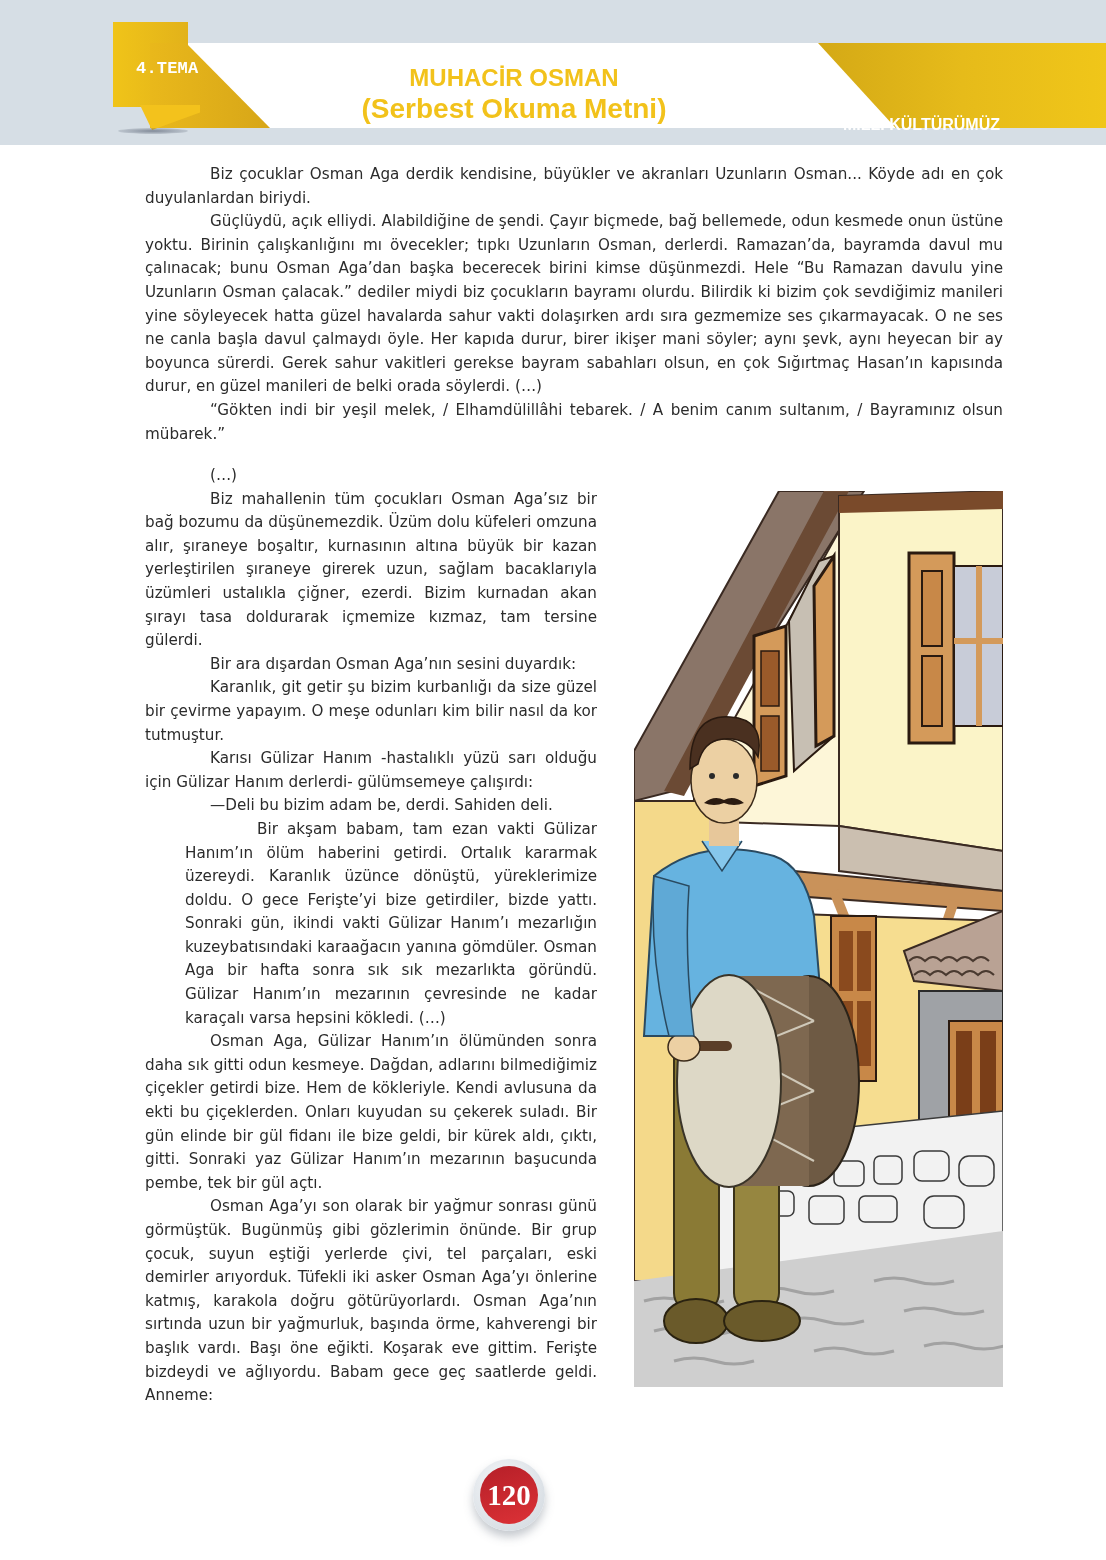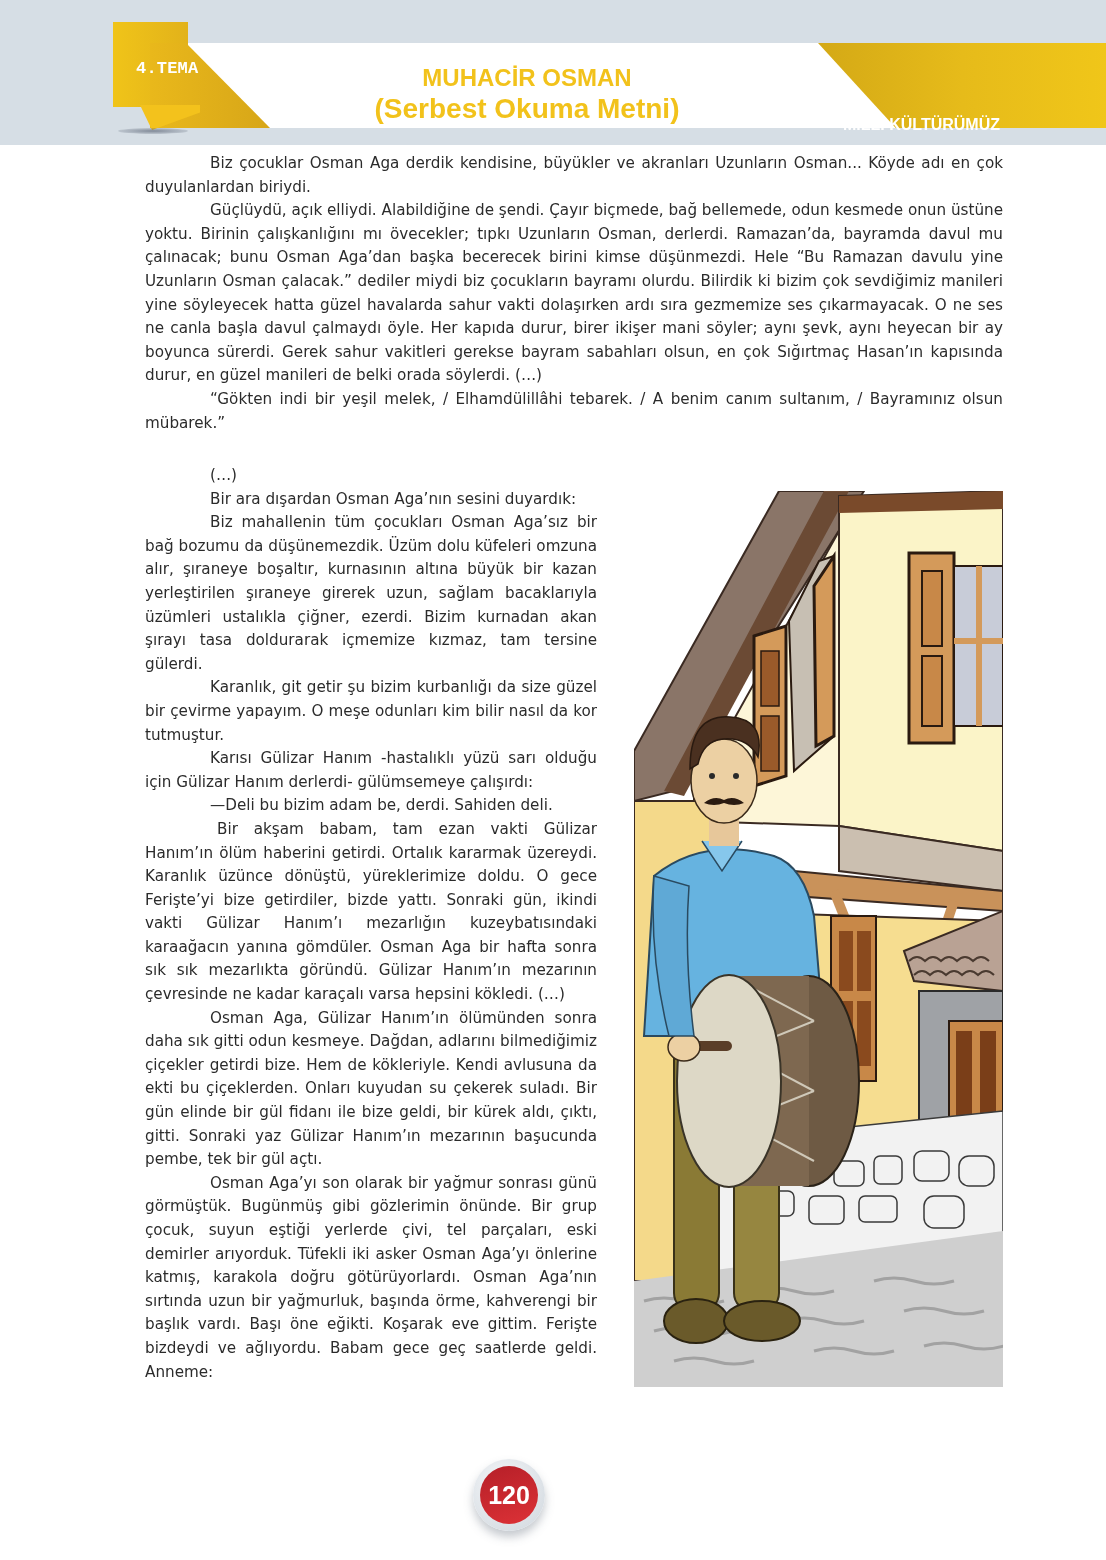--- a/index.html
+++ b/index.html
@@ -33,51 +33,51 @@
   .section-banner {
     position: absolute; left: 818px; top: 43px; width: 288px; height: 85px;
     background: linear-gradient(90deg, #d4a916 0%, #e6bb1a 50%, #f0c619 100%);
     clip-path: polygon(0 0, 100% 0, 100% 100%, 27% 100%);
   }
   .section-label {
     position: absolute; left: 843px; top: 68px; font-family: "Liberation Sans", sans-serif;
     font-weight: bold; font-size: 16px; color: #ffffff; margin-top: 48px;
   }
   .page-title {
-    position: absolute; left: 324px; top: 62px; width: 406px; text-align: center;
+    position: absolute; left: 311px; top: 62px; width: 406px; text-align: center;
     font-family: "Liberation Sans", sans-serif; font-weight: bold; color: #f2c21b; line-height: 31px;
   }
   .page-title .t1 { display: block; font-size: 24px; }
   .page-title .t2 { display: block; font-size: 28px; }
 
   
   .text { font-family: "DejaVu Sans", sans-serif; font-size: 15.2px; line-height: 23.6px; color: #2b2b2b; }
-  .full-col { position: absolute; left: 145px; top: 152px; width: 858px; }
+  .full-col { position: absolute; left: 145px; top: 163px; width: 858px; }
   .left-col { position: absolute; left: 145px; top: 464px; width: 452px; }
   .text p { text-align: justify; text-indent: 65px; }
-  .text p.deep { text-indent: 72px; }
+  .text p.deep { text-indent: 72px; margin-left: 40px; }
 
   
   .illustration {
     position: absolute; left: 634px; top: 491px; width: 369px; height: 896px; overflow: hidden;
     background: #ffffff;
   }
   .illustration svg { display: block; }
 
   
   .page-badge-ring {
     position: absolute; left: 473px; top: 1459px; width: 72px; height: 72px; border-radius: 50%;
     background: radial-gradient(circle at 40% 35%, #f5f7f9, #cfd6dd);
     box-shadow: 0 6px 10px rgba(90,100,115,0.35);
   }
   .page-badge {
     position: absolute; left: 480px; top: 1466px; width: 58px; height: 58px; border-radius: 50%;
     background: linear-gradient(160deg, #b51f28 0%, #dd3237 100%);
     display: flex; align-items: center; justify-content: center;
-    font-family: Liberation Sans, sans-serif; font-weight: bold; font-size: 25px; color: #ffffff;
+    font-family: Liberation Serif, serif; font-weight: bold; font-size: 29px; color: #ffffff;
   }
 </style>
 </head>
 <body>
 
 <div class="header-band"></div>
 <div class="title-strip"></div>
 <div class="tema-ribbon"></div>
 <div class="tema-diag"></div>
 <div class="tema-tail"></div>
@@ -93,22 +93,22 @@
 <div class="section-label">MİLLÎ KÜLTÜRÜMÜZ</div>
 
 <div class="text full-col">
   <p>Biz çocuklar Osman Aga derdik kendisine, büyükler ve akranları Uzunların Osman... Köyde adı en çok duyulanlardan biriydi.</p>
   <p>Güçlüydü, açık elliydi. Alabildiğine de şendi. Çayır biçmede, bağ bellemede, odun kesmede onun üstüne yoktu. Birinin çalışkanlığını mı övecekler; tıpkı Uzunların Osman, derlerdi. Ramazan’da, bayramda davul mu çalınacak; bunu Osman Aga’dan başka becerecek birini kimse düşünmezdi. Hele “Bu Ramazan davulu yine Uzunların Osman çalacak.” dediler miydi biz çocukların bayramı olurdu. Bilirdik ki bizim çok sevdiğimiz manileri yine söyleyecek hatta güzel havalarda sahur vakti dolaşırken ardı sıra gezmemize ses çıkarmayacak. O ne ses ne canla başla davul çalmaydı öyle. Her kapıda durur, birer ikişer mani söyler; aynı şevk, aynı heyecan bir ay boyunca sürerdi. Gerek sahur vakitleri gerekse bayram sabahları olsun, en çok Sığırtmaç Hasan’ın kapısında durur, en güzel manileri de belki orada söylerdi. (…)</p>
   <p>“Gökten indi bir yeşil melek, / Elhamdülillâhi tebarek. / A benim canım sultanım, / Bayramınız olsun mübarek.”</p>
 </div>
 
 <div class="text left-col">
   <p>(…)</p>
+  <p>Biz mahallenin tüm çocukları Osman Aga’sız bir bağ bozumu da düşünemezdik. Üzüm dolu küfeleri omzuna alır, şıraneye boşaltır, kurnasının altına büyük bir kazan yerleştirilen şıraneye girerek uzun, sağlam bacaklarıyla üzümleri ustalıkla çiğner, ezerdi. Bizim kurnadan akan şırayı tasa doldurarak içmemize kızmaz, tam tersine gülerdi.</p>
   <p>Bir ara dışardan Osman Aga’nın sesini duyardık:</p>
-  <p>Biz mahallenin tüm çocukları Osman Aga’sız bir bağ bozumu da düşünemezdik. Üzüm dolu küfeleri omzuna alır, şıraneye boşaltır, kurnasının altına büyük bir kazan yerleştirilen şıraneye girerek uzun, sağlam bacaklarıyla üzümleri ustalıkla çiğner, ezerdi. Bizim kurnadan akan şırayı tasa doldurarak içmemize kızmaz, tam tersine gülerdi.</p>
   <p>Karanlık, git getir şu bizim kurbanlığı da size güzel bir çevirme yapayım. O meşe odunları kim bilir nasıl da kor tutmuştur.</p>
   <p>Karısı Gülizar Hanım -hastalıklı yüzü sarı olduğu için Gülizar Hanım derlerdi- gülümsemeye çalışırdı:</p>
   <p>—Deli bu bizim adam be, derdi. Sahiden deli.</p>
   <p class="deep">Bir akşam babam, tam ezan vakti Gülizar Hanım’ın ölüm haberini getirdi. Ortalık kararmak üzereydi. Karanlık üzünce dönüştü, yüreklerimize doldu. O gece Ferişte’yi bize getirdiler, bizde yattı. Sonraki gün, ikindi vakti Gülizar Hanım’ı mezarlığın kuzeybatısındaki karaağacın yanına gömdüler. Osman Aga bir hafta sonra sık sık mezarlıkta göründü. Gülizar Hanım’ın mezarının çevresinde ne kadar karaçalı varsa hepsini kökledi. (…)</p>
   <p>Osman Aga, Gülizar Hanım’ın ölümünden sonra daha sık gitti odun kesmeye. Dağdan, adlarını bilmediğimiz çiçekler getirdi bize. Hem de kökleriyle. Kendi avlusuna da ekti bu çiçeklerden. Onları kuyudan su çekerek suladı. Bir gün elinde bir gül fidanı ile bize geldi, bir kürek aldı, çıktı, gitti. Sonraki yaz Gülizar Hanım’ın mezarının başucunda pembe, tek bir gül açtı.</p>
   <p>Osman Aga’yı son olarak bir yağmur sonrası günü görmüştük. Bugünmüş gibi gözlerimin önünde. Bir grup çocuk, suyun eştiği yerlerde çivi, tel parçaları, eski demirler arıyorduk. Tüfekli iki asker Osman Aga’yı önlerine katmış, karakola doğru götürüyorlardı. Osman Aga’nın sırtında uzun bir yağmurluk, başında örme, kahverengi bir başlık vardı. Başı öne eğikti. Koşarak eve gittim. Ferişte bizdeydi ve ağlıyordu. Babam gece geç saatlerde geldi. Anneme:</p>
 </div>
 
 <div class="illustration">
   <svg width="369" height="896" viewBox="0 0 369 896" xmlns="http://www.w3.org/2000/svg">

